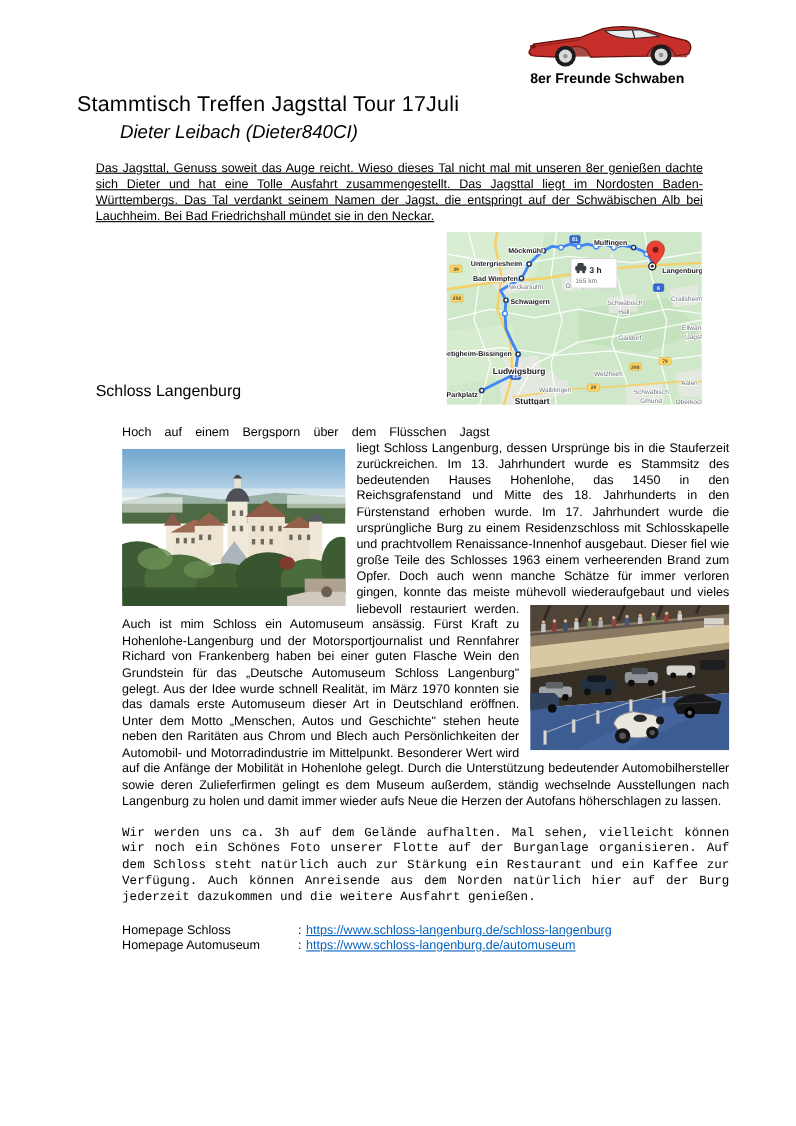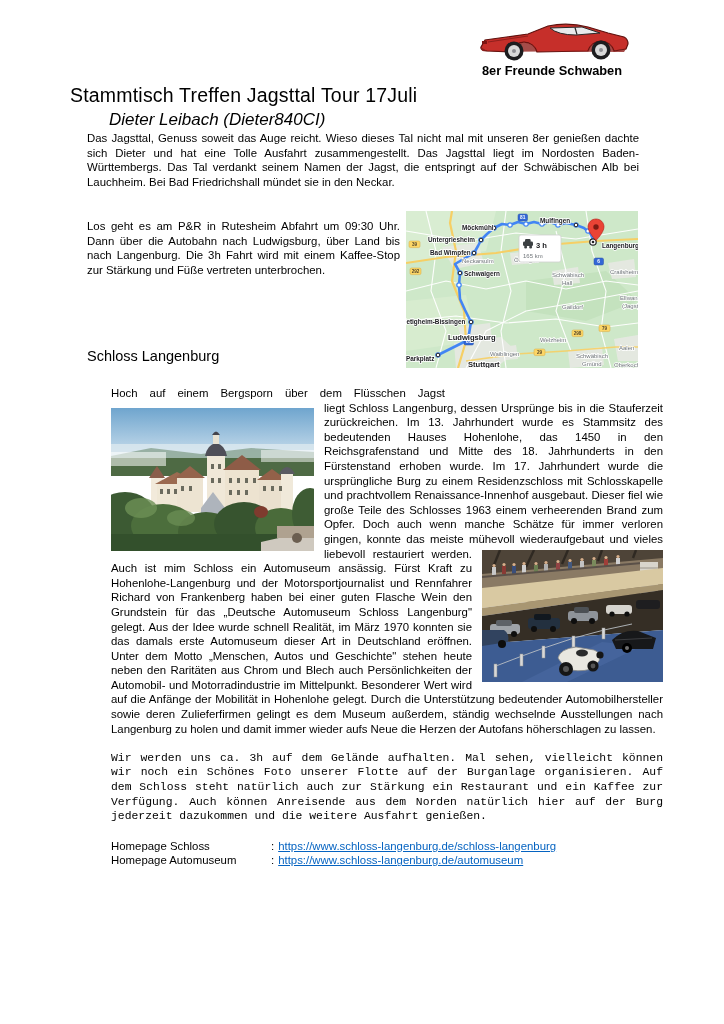--- a/index.html
+++ b/index.html
@@ -4,21 +4,21 @@
 <style>
   html,body{margin:0;padding:0;background:#fff;}
   .page{position:relative;width:724px;height:892px;background:#ffffff;
         font-family:"Liberation Sans",sans-serif;color:#000;overflow:hidden;}
   .body-text{font-size:11.4px;line-height:14.6px;text-align:justify;}
   #logo-car{position:absolute;left:478px;top:21px;width:152px;height:42px;}
   #club-name{position:absolute;left:472px;top:63px;width:160px;text-align:center;
              font-weight:bold;font-size:12.8px;}
   #page-title{position:absolute;left:70px;top:84px;font-size:19.5px;font-weight:normal;letter-spacing:.2px;}
   #author{position:absolute;left:87px;top:110px;font-size:17px;font-style:italic;margin-left:22px;}
-  #intro{position:absolute;left:87px;top:131px;width:552px;}
+  #intro{position:absolute;left:87px;top:146px;width:552px;text-decoration:underline;}
   #route-para{position:absolute;left:87px;top:219px;width:313px;}
   #route-map{position:absolute;left:406px;top:211px;width:232px;height:157px;}
   #heading2{position:absolute;left:87px;top:348px;font-size:14.5px;font-weight:normal;}
   #flow{position:absolute;left:87px;top:386px;width:552px;margin-left:24px;}
   .line1{display:inline-block;width:334px;text-align:justify;text-align-last:justify;}
   .castle{float:left;width:203px;height:143px;margin:7px 10px 4px 0;}
   .museum{float:right;width:181px;height:132px;margin:3px 0 4px 10px;}
   .closing{margin:14.6px 0 0 0;font-family:Liberation Mono, monospace;}
   .links{margin-top:15px;text-align:left;}
   .link-row{white-space:nowrap;}
@@ -55,21 +55,20 @@
     <circle cx="123" cy="29" r="6" fill="#D9D9D9"></circle>
     <circle cx="123" cy="29" r="2" fill="#8f8f94"></circle>
   </svg>
   <div id="club-name">8er Freunde Schwaben</div>
 
   <div id="page-title">Stammtisch Treffen Jagsttal Tour 17Juli</div>
   <div id="author">Dieter Leibach (Dieter840CI)</div>
 
   <div id="intro" class="body-text">Das Jagsttal, Genuss soweit das Auge reicht. Wieso dieses Tal nicht mal mit unseren 8er genießen dachte sich Dieter und hat eine Tolle Ausfahrt zusammengestellt. Das Jagsttal liegt im Nordosten Baden-Württembergs. Das Tal verdankt seinem Namen der Jagst, die entspringt auf der Schwäbischen Alb bei Lauchheim. Bei Bad Friedrichshall mündet sie in den Neckar.</div>
 
-  <div id="route-para" class="body-text">Los geht es am P&amp;R in Rutesheim Abfahrt um 09:30 Uhr. Dann über die Autobahn nach Ludwigsburg, über Land bis nach Langenburg. Die 3h Fahrt wird mit einem Kaffee-Stop zur Stärkung und Füße vertreten unterbrochen.</div>
 
   <svg id="route-map" viewBox="0 0 232 157">
     <rect x="0" y="0" width="232" height="157" fill="#CEE8C9"></rect>
     <polygon points="0,0 90,0 80,40 0,52" fill="#D9EDD2"></polygon>
     <polygon points="120,70 200,60 232,90 180,110 120,100" fill="#C4E2BE"></polygon>
     <polygon points="0,90 60,84 70,130 0,140" fill="#D7ECCF"></polygon>
 
     <g fill="#E7E9E3" opacity="0.9">
       <polygon points="48,132 95,126 110,140 90,157 50,157"></polygon>
       <polygon points="36,36 72,32 78,52 48,58"></polygon>

